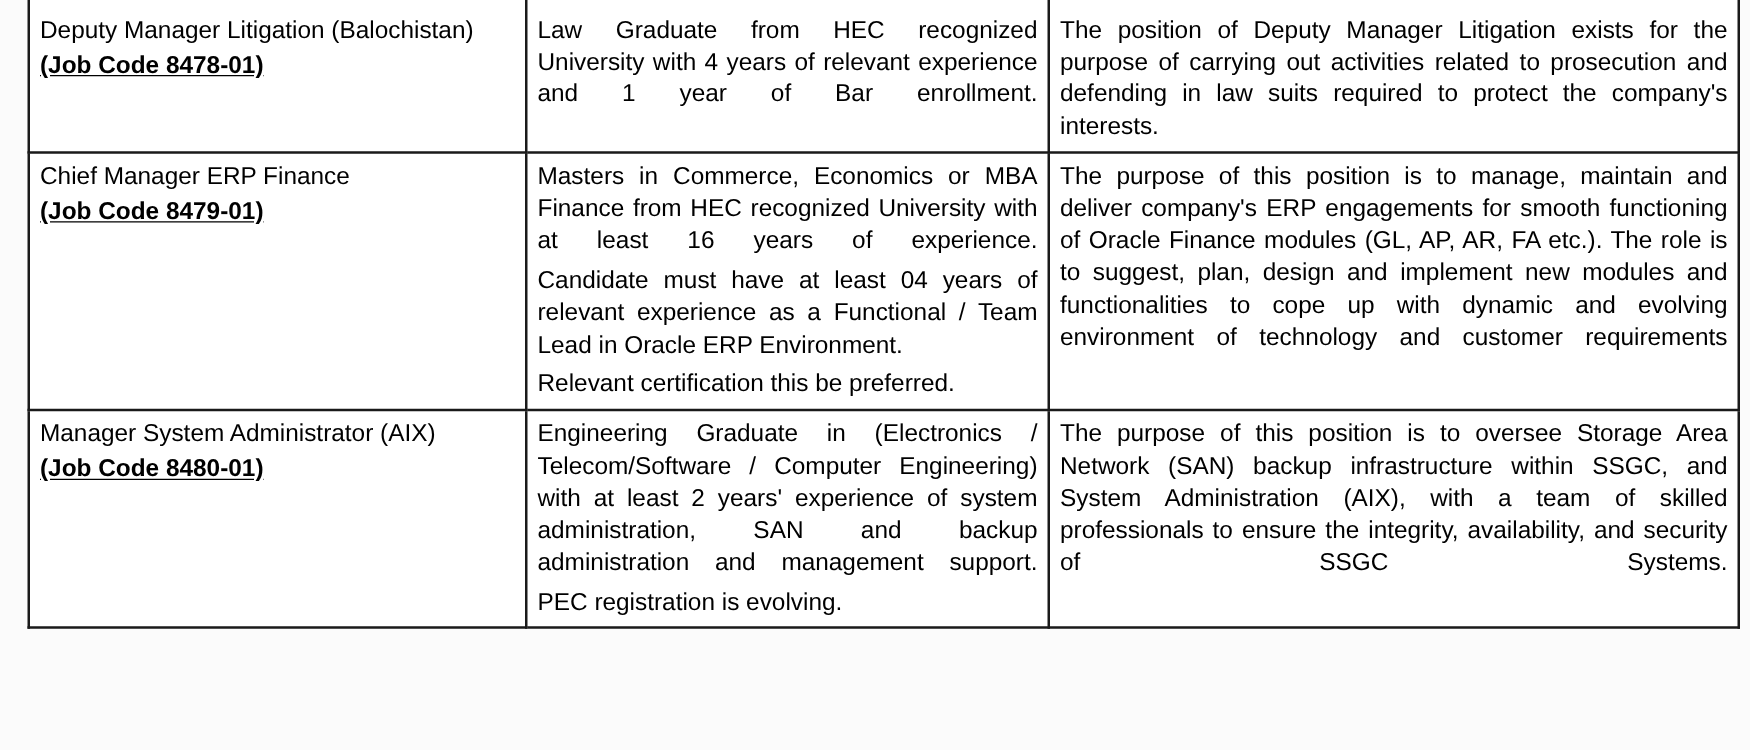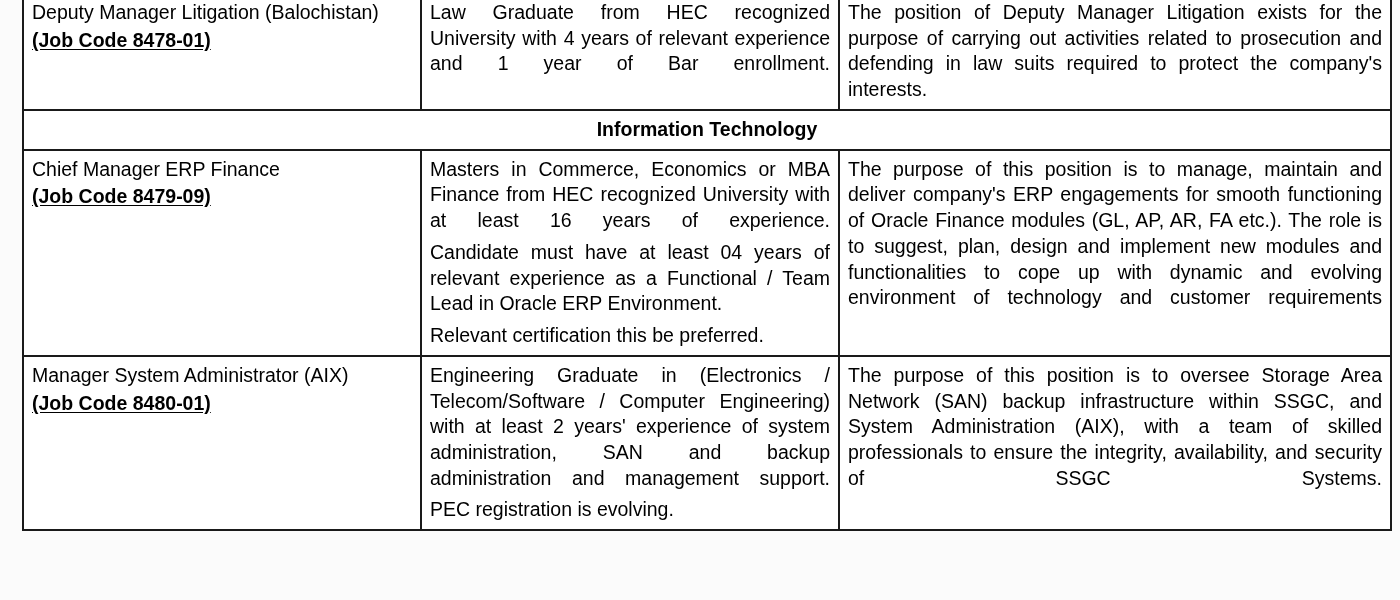--- a/index.html
+++ b/index.html
@@ -76,21 +76,21 @@
     text-align: center;
     font-weight: bold;
     font-size: 22px;
     padding: 4px 0 5px 0;
     vertical-align: middle;
   }
 
   
   tr.clipped td {
     border-top: none;
-    padding-top: 0;
+    padding-top: 12px;
   }
 
   .purpose-clipped {
     margin-top: -4px;
   }
 </style>
 </head>
 <body>
 
 <div class="page">
@@ -109,28 +109,25 @@
           <span class="job-code">(Job Code 8478-01)</span>
         </td>
         <td class="req-cell">
           <p class="justify-all">Law Graduate from HEC recognized University with 4 years of relevant experience and 1 year of Bar enrollment.</p>
         </td>
         <td class="purpose-cell">
           <p class="justify-all purpose-clipped">The position of Deputy Manager Litigation exists for the purpose of carrying out activities related to prosecution and defending in law suits required to protect the company's interests.</p>
         </td>
       </tr>
 
-      <tr>
-        <td class="section-row" colspan="3">Information Technology</td>
-      </tr>
 
       <tr>
         <td class="title-cell">
           <span class="pos-name">Chief Manager ERP Finance</span>
-          <span class="job-code">(Job Code 8479-09)</span>
+          <span class="job-code">(Job Code 8479-01)</span>
         </td>
         <td class="req-cell">
           <p class="justify-all">Masters in Commerce, Economics or MBA Finance from HEC recognized University with at least 16 years of experience.</p>
           <p class="justify">Candidate must have at least 04 years of relevant experience as a Functional / Team Lead in Oracle ERP Environment.</p>
           <p class="justify">Relevant certification this be preferred.</p>
         </td>
         <td class="purpose-cell">
           <p class="justify-all">The purpose of this position is to manage, maintain and deliver company's ERP engagements for smooth functioning of Oracle Finance modules (GL, AP, AR, FA etc.). The role is to suggest, plan, design and implement new modules and functionalities to cope up with dynamic and evolving environment of technology and customer requirements</p>
         </td>
       </tr>

